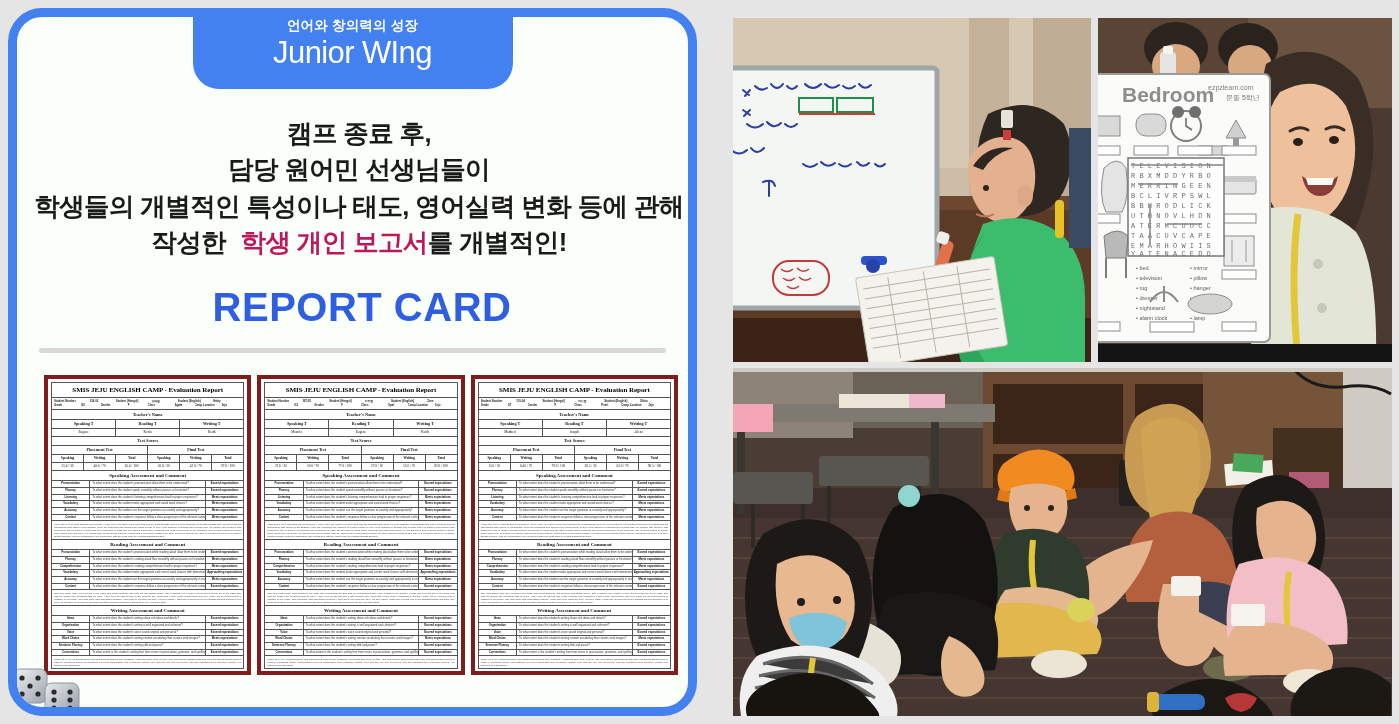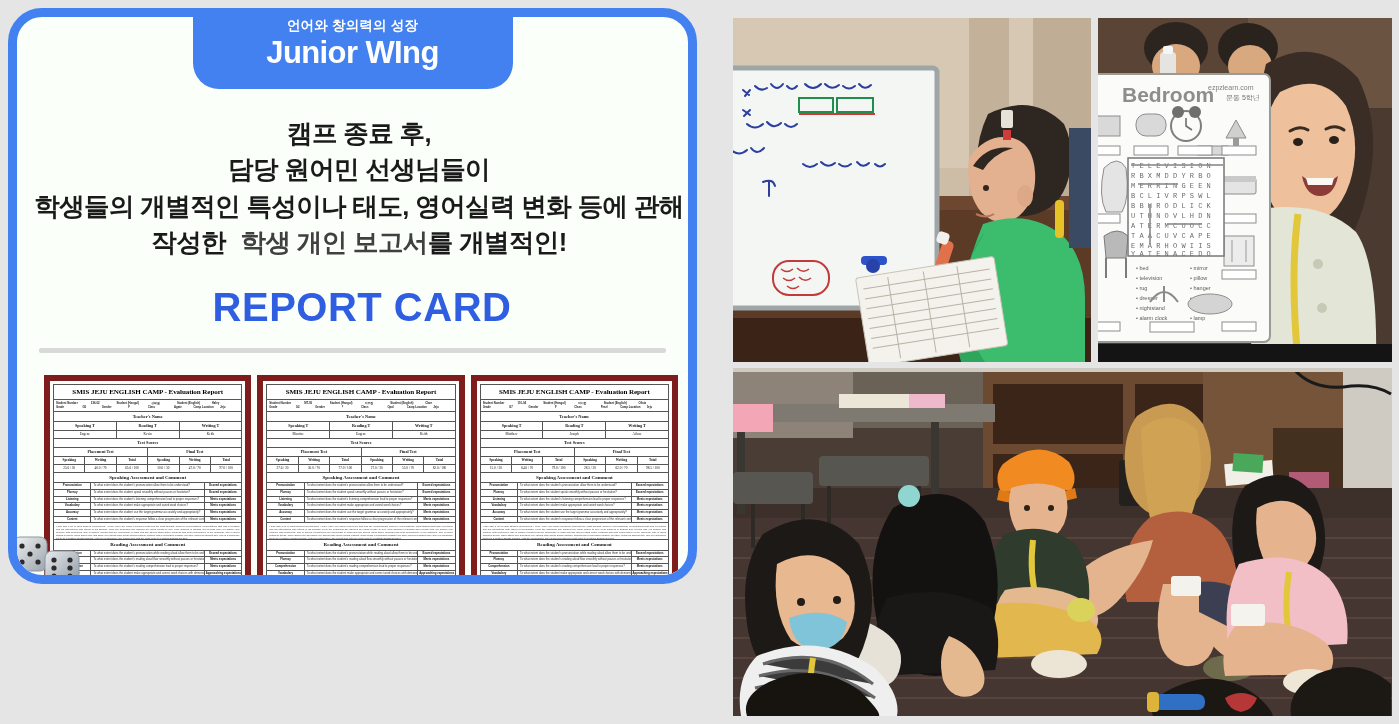--- a/index.html
+++ b/index.html
@@ -7,54 +7,54 @@
     width: 1399px; height: 724px;
     background: #e5e5e5;
     font-family: "Liberation Sans", "DejaVu Sans", sans-serif;
     overflow: hidden;
   }
   .page { position: relative; width: 1399px; height: 724px; }
 
   
   .left-card {
     position: absolute; left: 8px; top: 8px;
-    width: 689px; height: 576px;
+    width: 689px; height: 708px;
     background: #fafffa;
     border: 9px solid #4380f0;
     border-radius: 34px;
     overflow: hidden;
   }
   .banner {
     position: absolute; left: 50%; transform: translateX(-50%);
     top: -12px; width: 320px; height: 84px;
     background: #4380f0;
     border-radius: 0 0 26px 26px;
     text-align: center;
     padding-top: 14px;
   }
   .banner-sub {
     color: #ffffff; font-size: 13.5px; font-weight: 700;
     letter-spacing: .2px; line-height: 1.1;
   }
   .banner-title {
-    color: #ffffff; font-size: 31px; font-weight: 700;
+    color: #ffffff; font-size: 31px; font-weight: 400;
     letter-spacing: -0.6px; line-height: 1.15; margin-top: 1px;
   }
 
   .body-copy {
     position: absolute; left: 0; right: 0; top: 98px;
     text-align: center; color: #1a1a1a;
   }
   .body-copy .line {
     font-size: 25.5px; font-weight: 700; line-height: 1.43;
     letter-spacing: -0.6px;
     white-space: nowrap;
     padding-left: 13px;
   }
-  .hl { color: #404040; margin-left: 8px; }
+  .hl { color: #be185d; margin-left: 8px; }
 
   .report-card-title {
     position: absolute; left: 0; right: 0; top: 268px;
     text-align: center;
     color: #2f5fe0;
     font-size: 40px; font-weight: 700; letter-spacing: 0.5px; padding-left: 19px;
   }
 
   .divider {
     position: absolute; left: 22px; right: 22px; top: 331px;
@@ -62,21 +62,21 @@
   }
 
   
   .sheets {
     position: absolute; left: 27px; top: 358px;
     width: 634px; height: 300px;
     display: flex; gap: 6px;
   }
   .sheet {
     flex: 1 1 0; background: #ffffff;
-    border: 6px solid #7f1d1d;
+    border: 4px solid #7f1d1d;
     padding: 3px 3px 2px 3px;
     display: flex; flex-direction: column;
     overflow: hidden;
     font-size: 2.7px; color: #111;
   }
   .sh-title {
     text-align: center; font-weight: 700; font-size: 7.1px;
     font-family: "Liberation Serif", serif;
     border: 1px solid #555; padding: 2.5px 0 3px;
     letter-spacing: -0.1px; color: #000;

